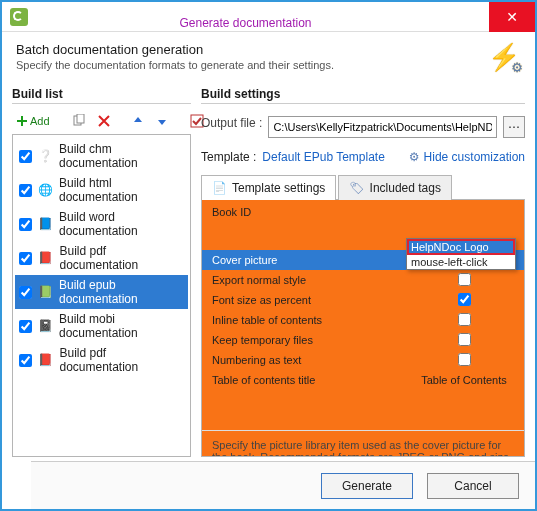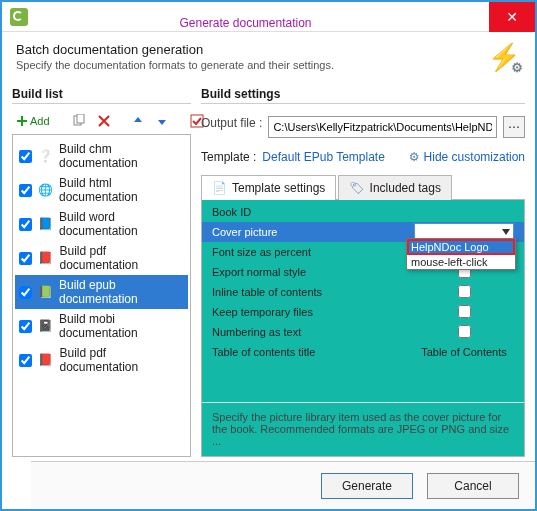--- a/index.html
+++ b/index.html
@@ -33,23 +33,23 @@
   .out-row label { color:#444; white-space:nowrap;}
   .out-row input { flex:1; height:22px; border:1px solid #999; padding:0 4px; font-size:11px; background:#fff;}
   .ellips { width:22px; height:22px; border:1px solid #999; background:#f3f3f3; display:flex; align-items:center; justify-content:center;}
   .tpl-row { display:flex; gap:6px; margin:6px 0 10px;}
   .tpl-link { color:#1a63c6; cursor:pointer;}
   .hide-link { margin-left:auto; color:#1a63c6; display:flex; align-items:center; gap:4px;}
   .gear { color:#5b7fb5;}
   .tabs { display:flex; border-bottom:1px solid #b5b5b5; margin-bottom:0;}
   .tab { display:flex; align-items:center; gap:5px; padding:5px 10px; border:1px solid #b5b5b5; border-bottom:none; background:#efefef; position:relative; top:1px; margin-right:2px;}
   .tab.active { background:#fff;}
-  .tabpane { border:1px solid #b5b5b5; border-top:none; padding:2px 0; flex:1; overflow:auto; position:relative; background:#14b8a6;}
+  .tabpane { border:1px solid #b5b5b5; border-top:none; padding:2px 0; flex:1; overflow:auto; position:relative; background:#f97316;}
   .prop-row { display:flex; align-items:center; padding:2px 10px; height:20px; font-size:11px; color:#222;}
-  .prop-row.selected { background:#2e7bd1; color:#fff;}
+  .prop-row.selected { background:#2e7bd1; color:#fff;margin-top:28px;}
   .prop-label { flex:1;}
   .prop-val { width:100px; text-align:center;}
   .prop-row input[type=checkbox] { margin:0 auto;}
   .combo { width:100px; height:18px; border:1px solid #5b8dd6; background:#fff; position:relative;}
   .combo::after { content:""; position:absolute; right:3px; top:5px; border-left:4px solid transparent; border-right:4px solid transparent; border-top:6px solid #333;}
   .dropdown { position:absolute; right:8px; top:38px; width:110px; border:1px solid #777; background:#fff; box-shadow:2px 2px 4px rgba(0,0,0,0.25); z-index:10;}
   .dd-item { padding:1px 4px; font-size:11px;}
   .dd-item.hl { border:2px solid #d23; background:#2e7bd1; color:#fff; padding:0 2px;}
   .hint { padding:8px 10px 10px; font-size:11px; color:#444; border-top:1px solid #ddd; }
   .footer { height:48px; border-top:1px solid #ccc; display:flex; align-items:center; justify-content:flex-end; gap:14px; padding:0 16px; background:#fafafa;margin-left:29px;}
@@ -207,26 +207,26 @@
               <span class="prop-label">Book ID</span>
               <span class="prop-val"></span>
             </div>
             <div class="prop-row selected">
               <span class="prop-label">Cover picture</span>
               <span class="prop-val">
                 <div class="combo"></div>
               </span>
             </div>
             <div class="prop-row">
+              <span class="prop-label">Export normal style</span>
+              <span class="prop-val"><input type="checkbox" style=""></span>
+            </div>
+            <div class="prop-row">
               <span class="prop-label">Font size as percent</span>
               <span class="prop-val"><input type="checkbox" checked="" style=""></span>
-            </div>
-            <div class="prop-row">
-              <span class="prop-label">Export normal style</span>
-              <span class="prop-val"><input type="checkbox" style=""></span>
             </div>
             <div class="prop-row">
               <span class="prop-label">Inline table of contents</span>
               <span class="prop-val"><input type="checkbox" style=""></span>
             </div>
             <div class="prop-row">
               <span class="prop-label">Keep temporary files</span>
               <span class="prop-val"><input type="checkbox" style=""></span>
             </div>
             <div class="prop-row">

